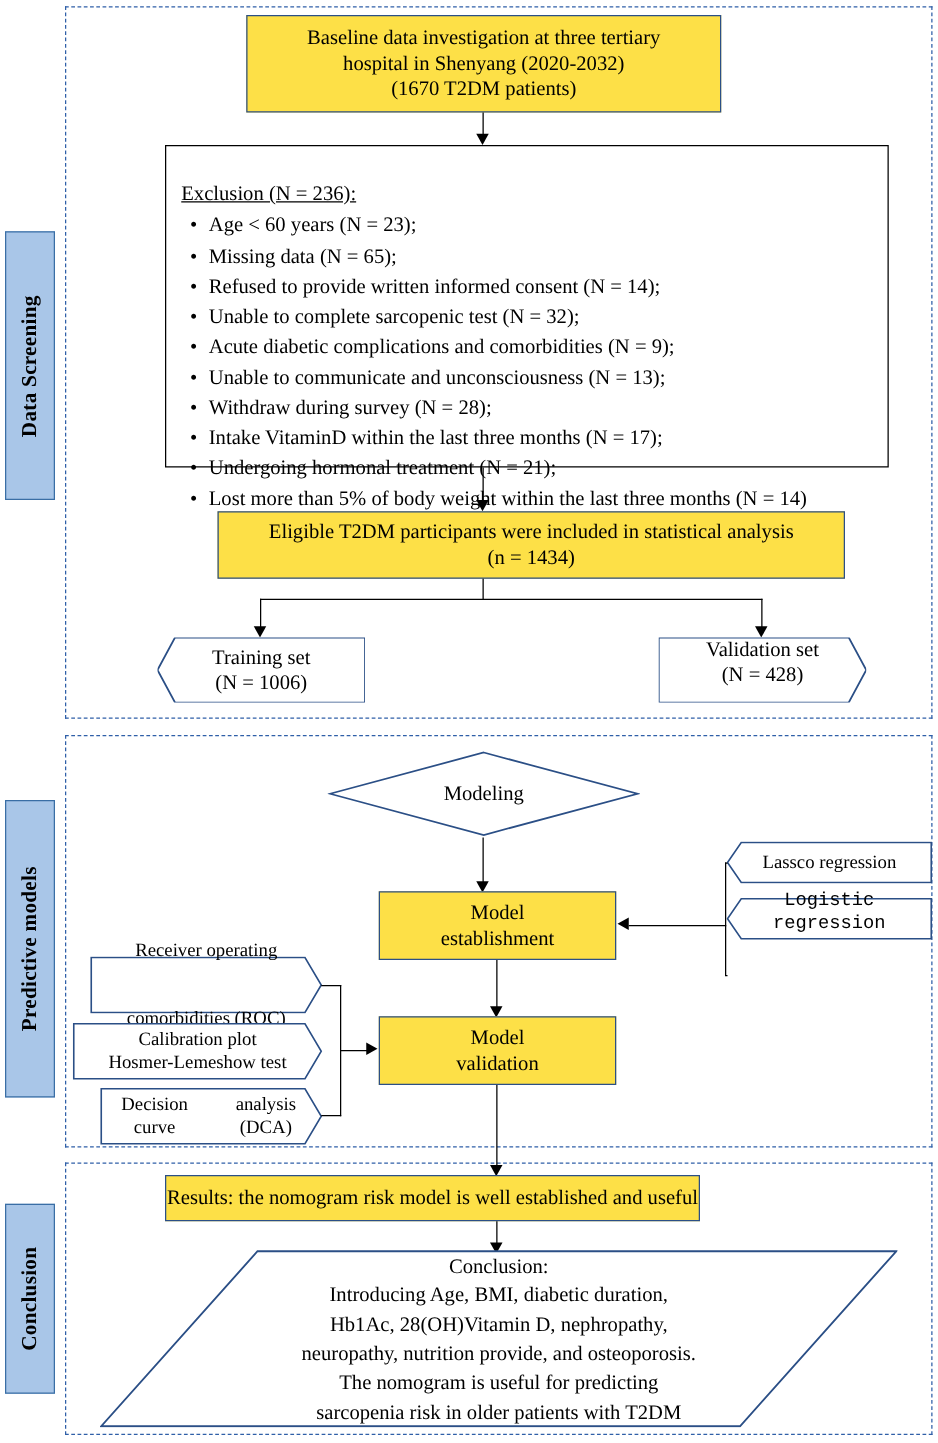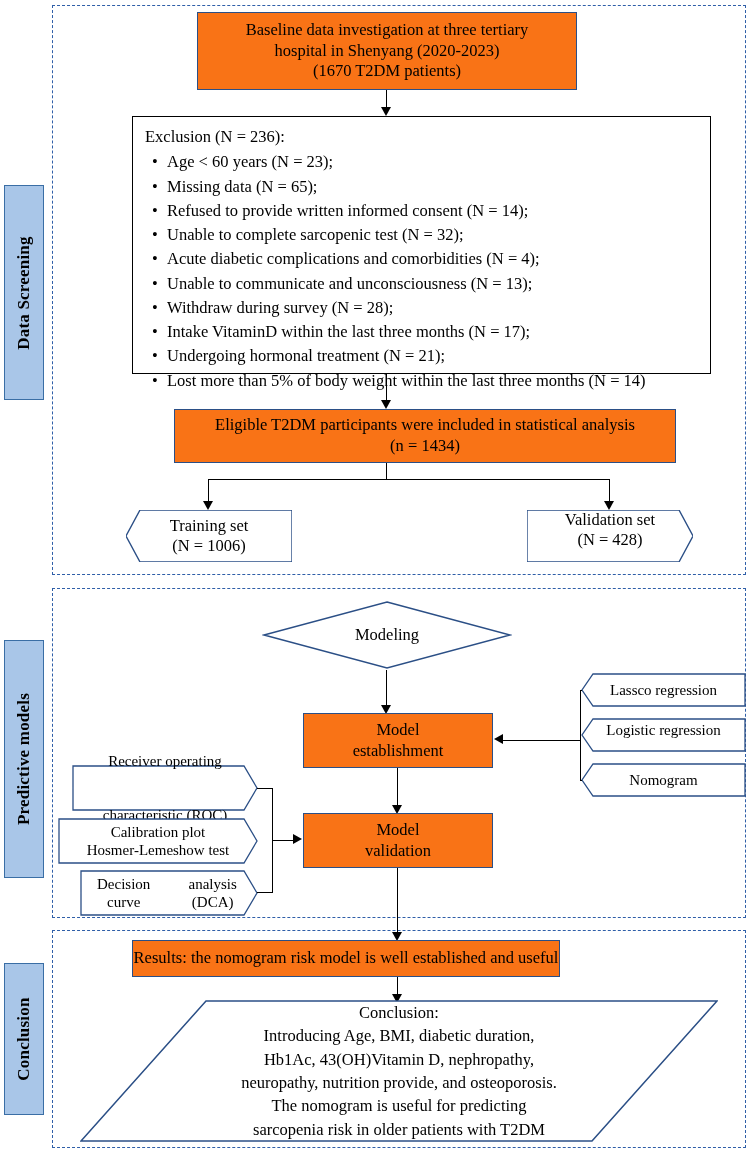--- a/index.html
+++ b/index.html
@@ -8,25 +8,25 @@
 
   
   .dash{position:absolute;border:1.5px dashed #2f5fa8;box-sizing:border-box;}
 
   
   .band{position:absolute;background:#a9c6e8;border:1px solid #3a6ea5;box-sizing:border-box;
         display:flex;align-items:center;justify-content:center;}
   .band span{transform:rotate(-90deg);white-space:nowrap;font-size:17px;font-weight:bold;letter-spacing:.2px;}
 
   
-  .box{position:absolute;border:1.2px solid #2b4f86;background:#f97316;box-sizing:border-box;
+  .box{position:absolute;border:1.2px solid #2b4f86;background:#fde047;box-sizing:border-box;
        display:flex;align-items:center;justify-content:center;text-align:center;font-size:16.5px;line-height:1.25;}
   .exclusion{position:absolute;border:1.2px solid #000;background:#fff;box-sizing:border-box;
        padding:8px 10px 6px 12px;font-size:16.5px;line-height:1.47;}
-  .exclusion .hdr{margin:0 0 1px 0;}
+  .exclusion .hdr{margin:18px 0 1px 0;text-decoration:underline;}
   .exclusion ul{margin:0;padding-left:22px;list-style:none;}
   .exclusion li{position:relative;}
   .exclusion li:before{content:"\2022";position:absolute;left:-15px;top:0;}
 
   
   .vline{position:absolute;background:#000;width:1.4px;}
   .hline{position:absolute;background:#000;height:1.4px;}
   .arrow-down{position:absolute;width:0;height:0;border-left:5.5px solid transparent;border-right:5.5px solid transparent;border-top:9px solid #000;}
   .arrow-left{position:absolute;width:0;height:0;border-top:5.5px solid transparent;border-bottom:5.5px solid transparent;border-right:9px solid #000;}
   .arrow-right{position:absolute;width:0;height:0;border-top:5.5px solid transparent;border-bottom:5.5px solid transparent;border-left:9px solid #000;}
@@ -60,35 +60,35 @@
   </div>
   <div class="band" style="left:4px;top:640px;width:40px;height:238px;">
     <span>Predictive models</span>
   </div>
   <div class="band" style="left:4px;top:963px;width:40px;height:152px;">
     <span>Conclusion</span>
   </div>
 
   <div class="box" style="left:197px;top:12px;width:380px;height:78px;flex-direction:column;">
     <div>Baseline data investigation at three tertiary</div>
-    <div>hospital in Shenyang (2020-2023)</div>
+    <div>hospital in Shenyang (2020-2032)</div>
     <div>(1670 T2DM patients)</div>
   </div>
 
   <div class="vline" style="left:386px;top:90px;height:18px;"></div>
   <div class="arrow-down" style="left:381px;top:107px;"></div>
 
   <div class="exclusion" style="left:132px;top:116px;width:579px;height:258px;">
     <div class="hdr">Exclusion (N = 236):</div>
     <ul>
       <li>Age &lt; 60 years (N = 23);</li>
       <li>Missing data (N = 65);</li>
       <li>Refused to provide written informed consent (N = 14);</li>
       <li>Unable to complete sarcopenic test (N = 32);</li>
-      <li>Acute diabetic complications and comorbidities (N = 4);</li>
+      <li>Acute diabetic complications and comorbidities (N = 9);</li>
       <li>Unable to communicate and unconsciousness (N = 13);</li>
       <li>Withdraw during survey (N = 28);</li>
       <li>Intake VitaminD within the last three months (N = 17);</li>
       <li>Undergoing hormonal treatment (N = 21);</li>
       <li>Lost more than 5% of body weight within the last three months (N = 14)</li>
     </ul>
   </div>
 
   <div class="vline" style="left:386px;top:374px;height:27px;"></div>
   <div class="arrow-down" style="left:381px;top:400px;"></div>
@@ -150,46 +150,40 @@
 
   <div class="vline" style="left:397px;top:868px;height:65px;"></div>
   <div class="arrow-down" style="left:392px;top:932px;"></div>
 
   <div class="flag" style="left:581px;top:673px;width:165px;height:34px;">
     <svg width="165" height="34" viewBox="0 0 165 34">
       <polygon points="12,1 164,1 164,33 12,33 1,17" fill="#ffffff" stroke="#2b4f86" stroke-width="1.3"></polygon>
     </svg>
     <div class="ftext">Lassco regression</div>
   </div>
-  <div class="flag" style="left:581px;top:718px;width:165px;height:24px;">
+  <div class="flag" style="left:581px;top:718px;width:165px;height:24px;font-family:Liberation Mono, monospace;">
     <svg width="165" height="34" viewBox="0 0 165 34">
       <polygon points="12,1 164,1 164,33 12,33 1,17" fill="#ffffff" stroke="#2b4f86" stroke-width="1.3"></polygon>
     </svg>
     <div class="ftext">Logistic regression</div>
-  </div>
-  <div class="flag" style="left:581px;top:763px;width:165px;height:34px;">
-    <svg width="165" height="34" viewBox="0 0 165 34">
-      <polygon points="12,1 164,1 164,33 12,33 1,17" fill="#ffffff" stroke="#2b4f86" stroke-width="1.3"></polygon>
-    </svg>
-    <div class="ftext">Nomogram</div>
   </div>
 
   <div class="vline" style="left:580px;top:690px;height:90px;"></div>
   <div class="hline" style="left:580px;top:690px;width:2px;"></div>
   <div class="hline" style="left:580px;top:780px;width:2px;"></div>
   <div class="hline" style="left:503px;top:740px;width:78px;"></div>
   <div class="arrow-left" style="left:494px;top:734px;"></div>
 
   <div class="flag" style="left:72px;top:765px;width:186px;height:46px;">
     <svg width="186" height="46" viewBox="0 0 186 46">
       <polygon points="1,1 172,1 185,23 172,45 1,45" fill="#ffffff" stroke="#2b4f86" stroke-width="1.3"></polygon>
     </svg>
     <div class="ftext" style="flex-direction:column;padding-right:10px;gap:36px;">
       <div>Receiver operating</div>
-      <div>characteristic (ROC)</div>
+      <div>comorbidities (ROC)</div>
     </div>
   </div>
   <div class="flag" style="left:58px;top:818px;width:200px;height:46px;">
     <svg width="200" height="46" viewBox="0 0 200 46">
       <polygon points="1,1 186,1 199,23 186,45 1,45" fill="#ffffff" stroke="#2b4f86" stroke-width="1.3"></polygon>
     </svg>
     <div class="ftext" style="flex-direction:column;padding-right:10px;">
       <div>Calibration plot</div>
       <div>Hosmer-Lemeshow test</div>
     </div>
@@ -217,20 +211,20 @@
   <div class="vline" style="left:397px;top:977px;height:18px;"></div>
   <div class="arrow-down" style="left:392px;top:994px;"></div>
 
   <div class="para" style="left:80px;top:1000px;width:638px;height:142px;">
     <svg width="638" height="142" viewBox="0 0 638 142">
       <polygon points="126,1 637,1 512,141 1,141" fill="#ffffff" stroke="#2b4f86" stroke-width="1.5"></polygon>
     </svg>
     <div class="ptext">
       <div>Conclusion:</div>
       <div>Introducing  Age, BMI, diabetic duration,</div>
-      <div>Hb1Ac, 43(OH)Vitamin D, nephropathy,</div>
+      <div>Hb1Ac, 28(OH)Vitamin D, nephropathy,</div>
       <div>neuropathy, nutrition provide, and osteoporosis.</div>
       <div>The nomogram is useful for predicting</div>
       <div>sarcopenia risk in older patients with T2DM</div>
     </div>
   </div>
 
 </div>
 
 </body></html>

